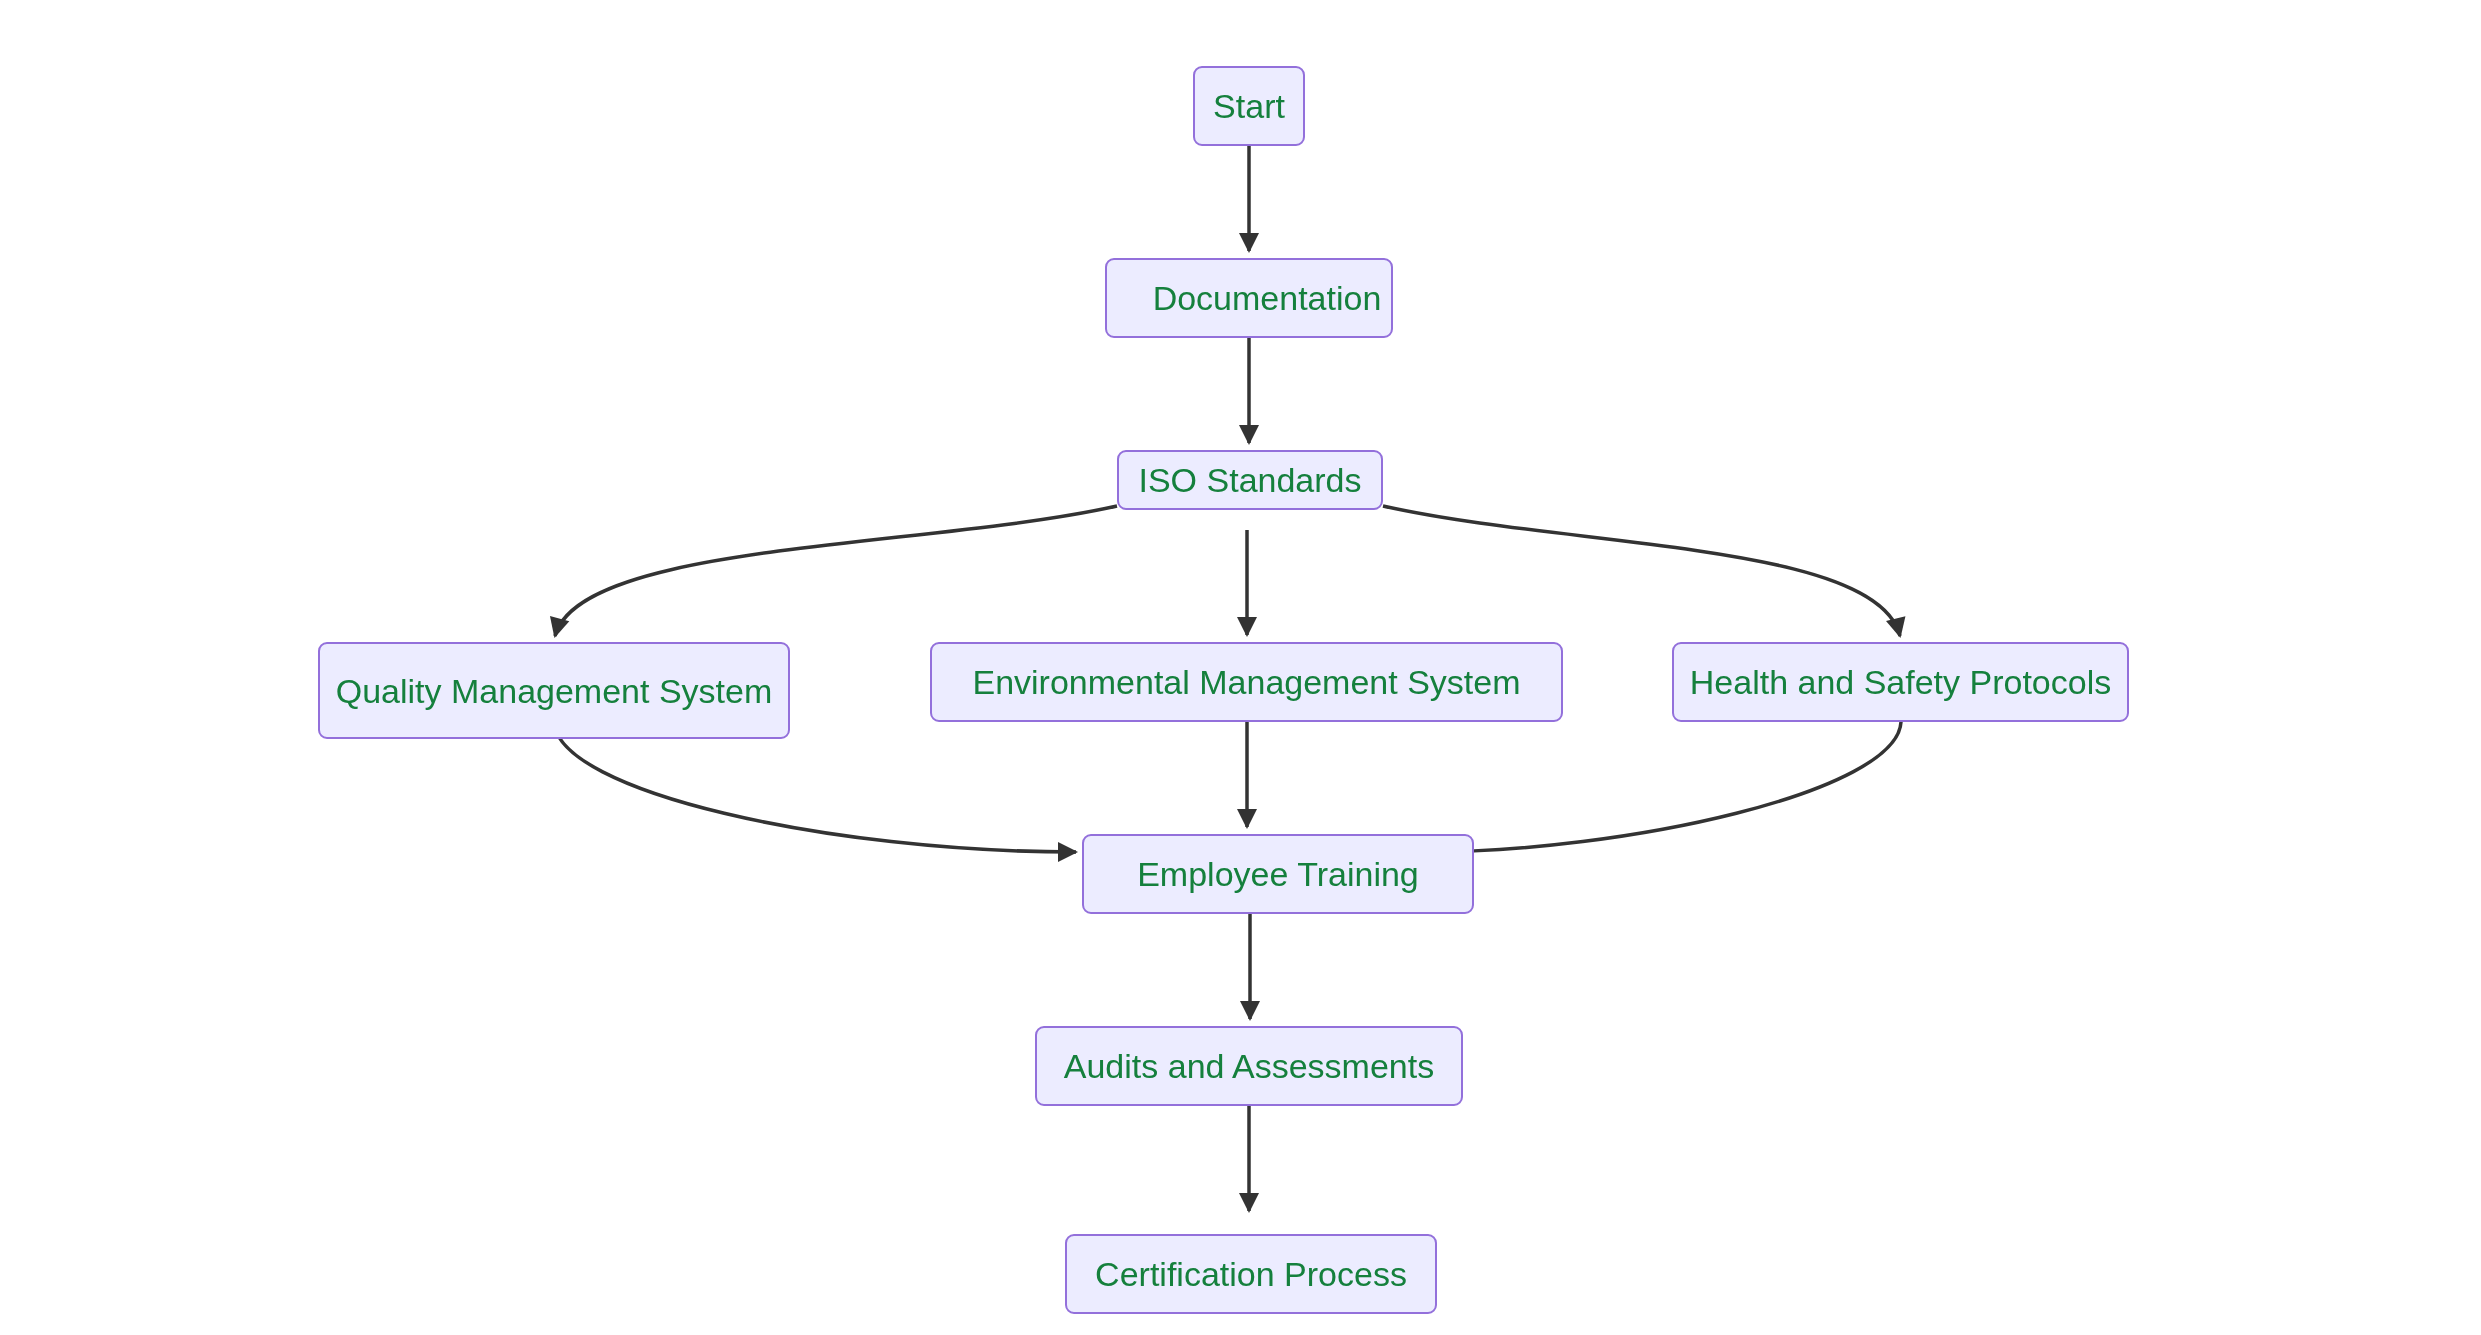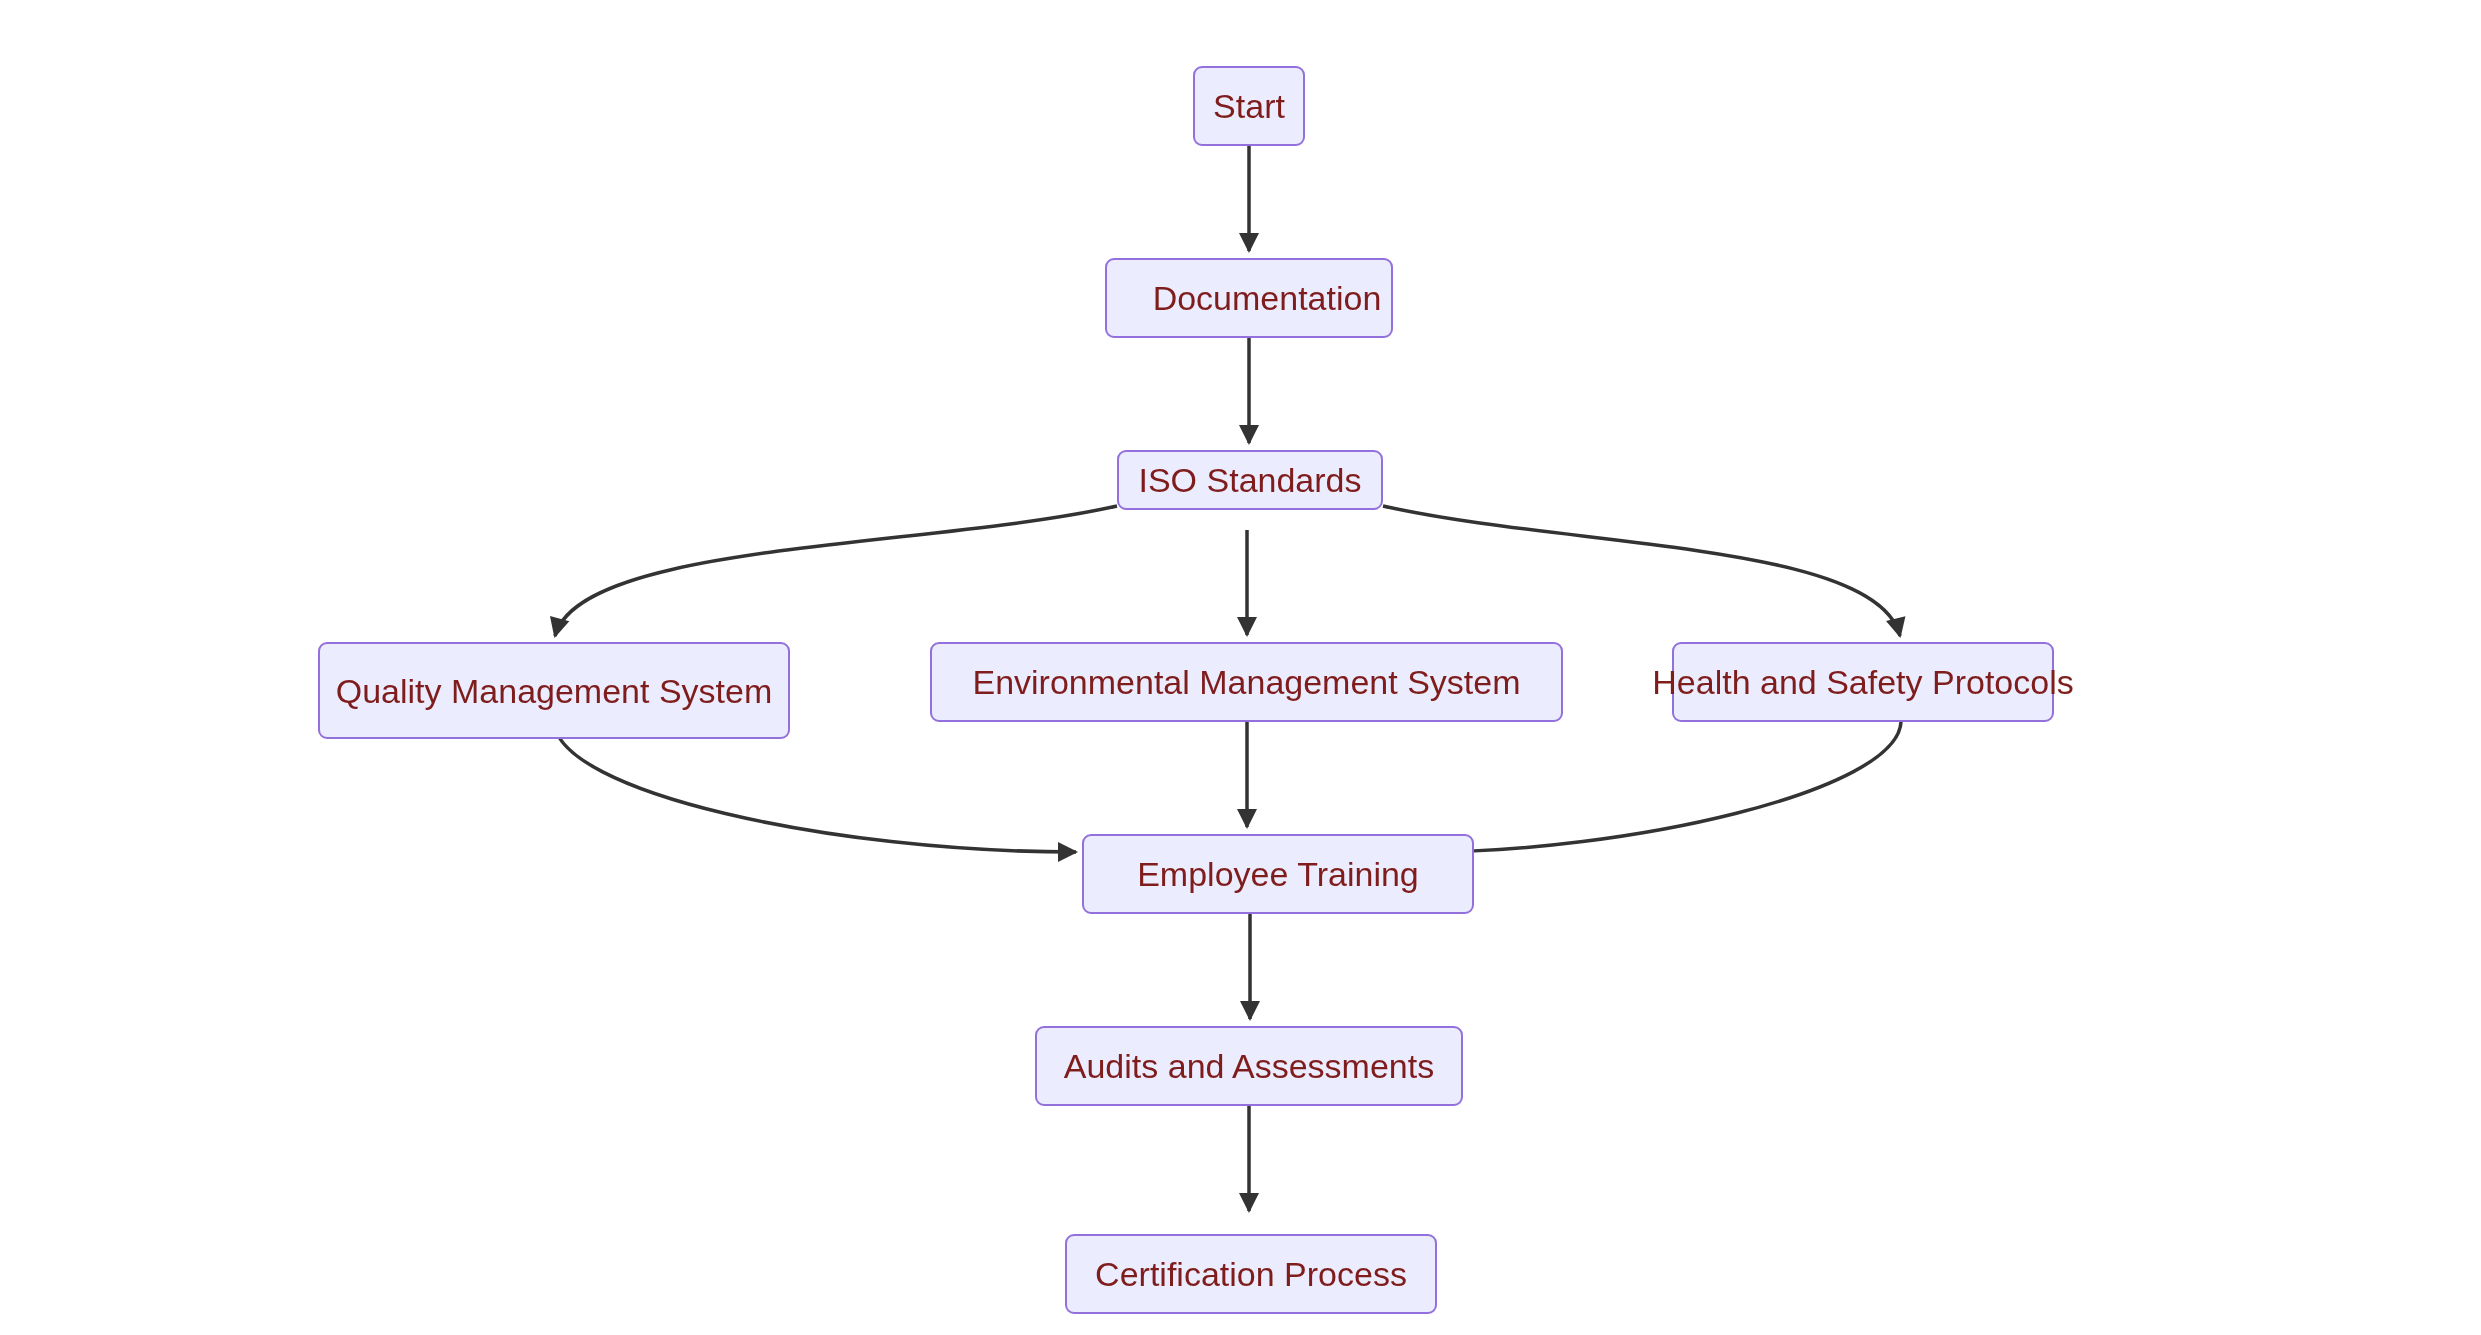--- a/index.html
+++ b/index.html
@@ -24,21 +24,21 @@
   }
   .node {
     position: absolute;
     box-sizing: border-box;
     background: #ECECFF;
     border: 2.5px solid #9370DB;
     border-radius: 9px;
     display: flex;
     align-items: center;
     justify-content: center;
-    color: #7f1d1d;
+    color: #15803d;
     font-size: 34px;
     line-height: 1;
     white-space: nowrap;
   }
 </style>
 </head>
 <body>
 
 <div class="canvas">
 
@@ -74,21 +74,21 @@
   </div>
 
   <div class="node" style="left:318px; top:642px; width:472px; height:97px;">
     <span>Quality Management System</span>
   </div>
 
   <div class="node" style="left:930px; top:642px; width:633px; height:80px;">
     <span>Environmental Management System</span>
   </div>
 
-  <div class="node" style="left:1672px; top:642px; width:382px; height:80px;">
+  <div class="node" style="left:1672px; top:642px; width:457px; height:80px;">
     <span>Health and Safety Protocols</span>
   </div>
 
   <div class="node" style="left:1082px; top:834px; width:392px; height:80px;">
     <span>Employee Training</span>
   </div>
 
   <div class="node" style="left:1035px; top:1026px; width:428px; height:80px;">
     <span>Audits and Assessments</span>
   </div>

